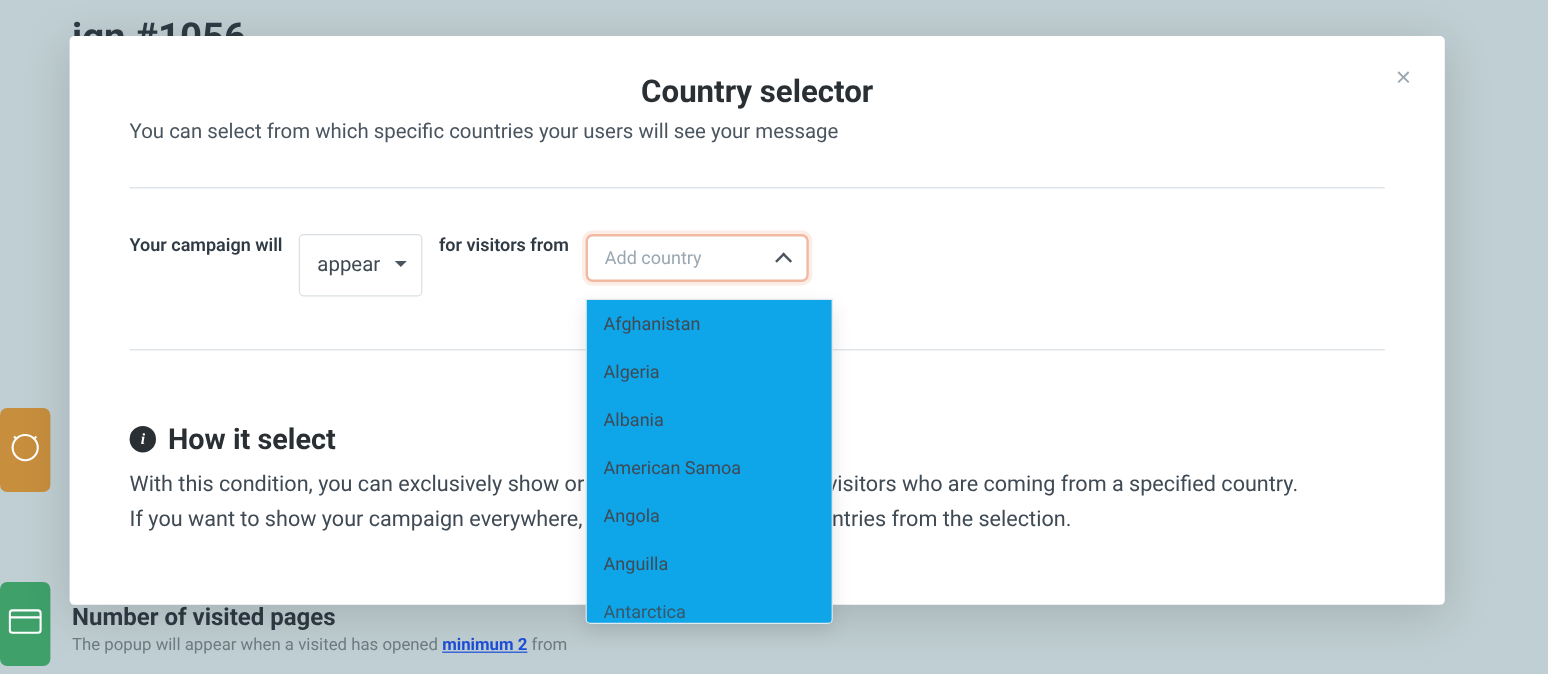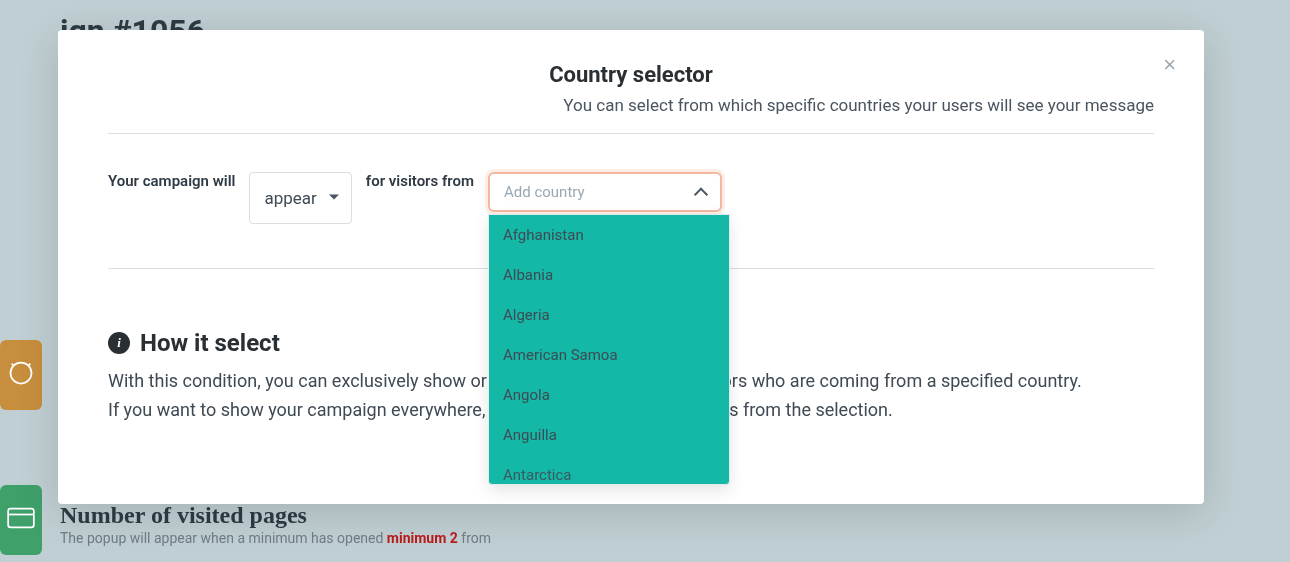--- a/index.html
+++ b/index.html
@@ -39,33 +39,32 @@
       justify-content: center;
       position: absolute;
     }
     .bg-icon-orange { background: #c78e3d; left:0; top:340px; }
     .bg-icon-green  { background: #3fa06a; left:0; top:485px; }
     .ic-inner { color:#fff; font-size:14px; text-align:center; line-height:1.1; }
     .bg-pages-title {
       position: absolute;
       left: 60px;
       top: 502px;
-      font-size: 24px;
+      font-size: 20px;
       font-weight: 700;
       color: #2f3a44;
-      font-family: Liberation Serif, serif;
     }
     .bg-pages-sub {
       position: absolute;
       left: 60px;
       top: 530px;
       font-size: 14px;
       color: #6f7c84;
     }
-    .bg-pages-sub b { color: #b91c1c; font-weight:700; }
+    .bg-pages-sub b { color: #1d4ed8; font-weight:700;text-decoration:underline; }
     .modal {
       position: absolute;
       left: 58px;
       top: 30px;
       right: 86px;
       bottom: 58px;
       background: #fff;
       border-radius: 4px;
       box-shadow: 0 8px 40px rgba(0,0,0,0.15);
       padding: 32px 50px 28px;
@@ -78,30 +77,30 @@
       top: 24px;
       color: #9aa7b1;
       font-size: 22px;
       cursor: pointer;
       background: none;
       border: none;
       line-height: 1;
     }
     .modal-title {
       text-align: center;
-      font-size: 22px;
+      font-size: 26px;
       font-weight: 700;
       color: #2a2f34;
     }
     .modal-sub {
-      text-align: right;
+      text-align: left;
       font-size: 17px;
       color: #4a5560;
       margin-top: 8px;
-      margin-bottom: 18px;
+      margin-bottom: 36px;
     }
     .hr {
       height: 1px;
       background: #d9dfe4;
       width: 100%;
     }
     .row {
       display: flex;
       align-items: flex-start;
       gap: 14px;
@@ -125,21 +124,21 @@
       content: '';
       position: absolute;
       right: 12px;
       top: 50%;
       transform: translateY(-35%);
       border: 5px solid transparent;
       border-top-color: #4a5560;
     }
     .combo-wrap { position: relative; }
     .combo {
-      width: 234px;
+      width: 186px;
       height: 40px;
       border: 2px solid #f2b8a0;
       border-radius: 6px;
       background: #fff;
       display: flex;
       align-items: center;
       padding: 0 34px 0 14px;
       color: #9aa7b1;
       font-size: 15px;
       box-shadow: 0 0 0 3px rgba(242,184,160,0.25);
@@ -152,23 +151,23 @@
       right: 14px;
       top: 50%;
       width: 8px; height: 8px;
       border-left: 2px solid #4a5560;
       border-top: 2px solid #4a5560;
       transform: translateY(-25%) rotate(45deg);
     }
     .dropdown {
       position: absolute;
       left: 0;
-      top: 42px;
-      width: 242px;
-      background: #14b8a6;
+      top: 54px;
+      width: 206px;
+      background: #0ea5e9;
       border: 1px solid #e4e9ed;
       border-radius: 0 0 4px 4px;
       box-shadow: 0 6px 16px rgba(0,0,0,0.1);
       z-index: 10;
       max-height: 306px;
       overflow: hidden;
     }
     .dropdown-item {
       padding: 11px 14px;
       font-size: 15px;
@@ -242,21 +241,21 @@
   <div class="bg-icon-box bg-icon-green">
     <div class="ic-inner">
       <svg width="28" height="22" viewBox="0 0 24 18" fill="none" stroke="#fff" stroke-width="1.5">
           <rect x="1" y="1" width="22" height="16" rx="2"></rect>
           <line x1="1" y1="6" x2="23" y2="6"></line>
         </svg>
     </div>
   </div>
   <div class="bg-pages-title">Number of visited pages</div>
   <div class="bg-pages-sub">
-    <span>The popup will appear when a minimum has opened </span><b>minimum 2</b><span> from</span>
+    <span>The popup will appear when a visited has opened </span><b>minimum 2</b><span> from</span>
   </div>
 </div>
 
 <div class="modal">
   <button class="modal-close">
     <span>×</span>
   </button>
 
   <div class="modal-title">Country selector</div>
   <div class="modal-sub">You can select from which specific countries your users will see your message</div>
@@ -268,22 +267,22 @@
       <span>appear</span>
     </div>
     <span class="label">for visitors from</span>
 
     <div class="combo-wrap">
       <div class="combo">
         <span>Add country</span>
       </div>
       <div class="dropdown">
         <div class="dropdown-item">Afghanistan</div>
+        <div class="dropdown-item">Algeria</div>
         <div class="dropdown-item">Albania</div>
-        <div class="dropdown-item">Algeria</div>
         <div class="dropdown-item">American Samoa</div>
         <div class="dropdown-item">Angola</div>
         <div class="dropdown-item">Anguilla</div>
         <div class="dropdown-item cut">Antarctica</div>
       </div>
     </div>
   </div>
 
   <div class="hr"></div>
 

